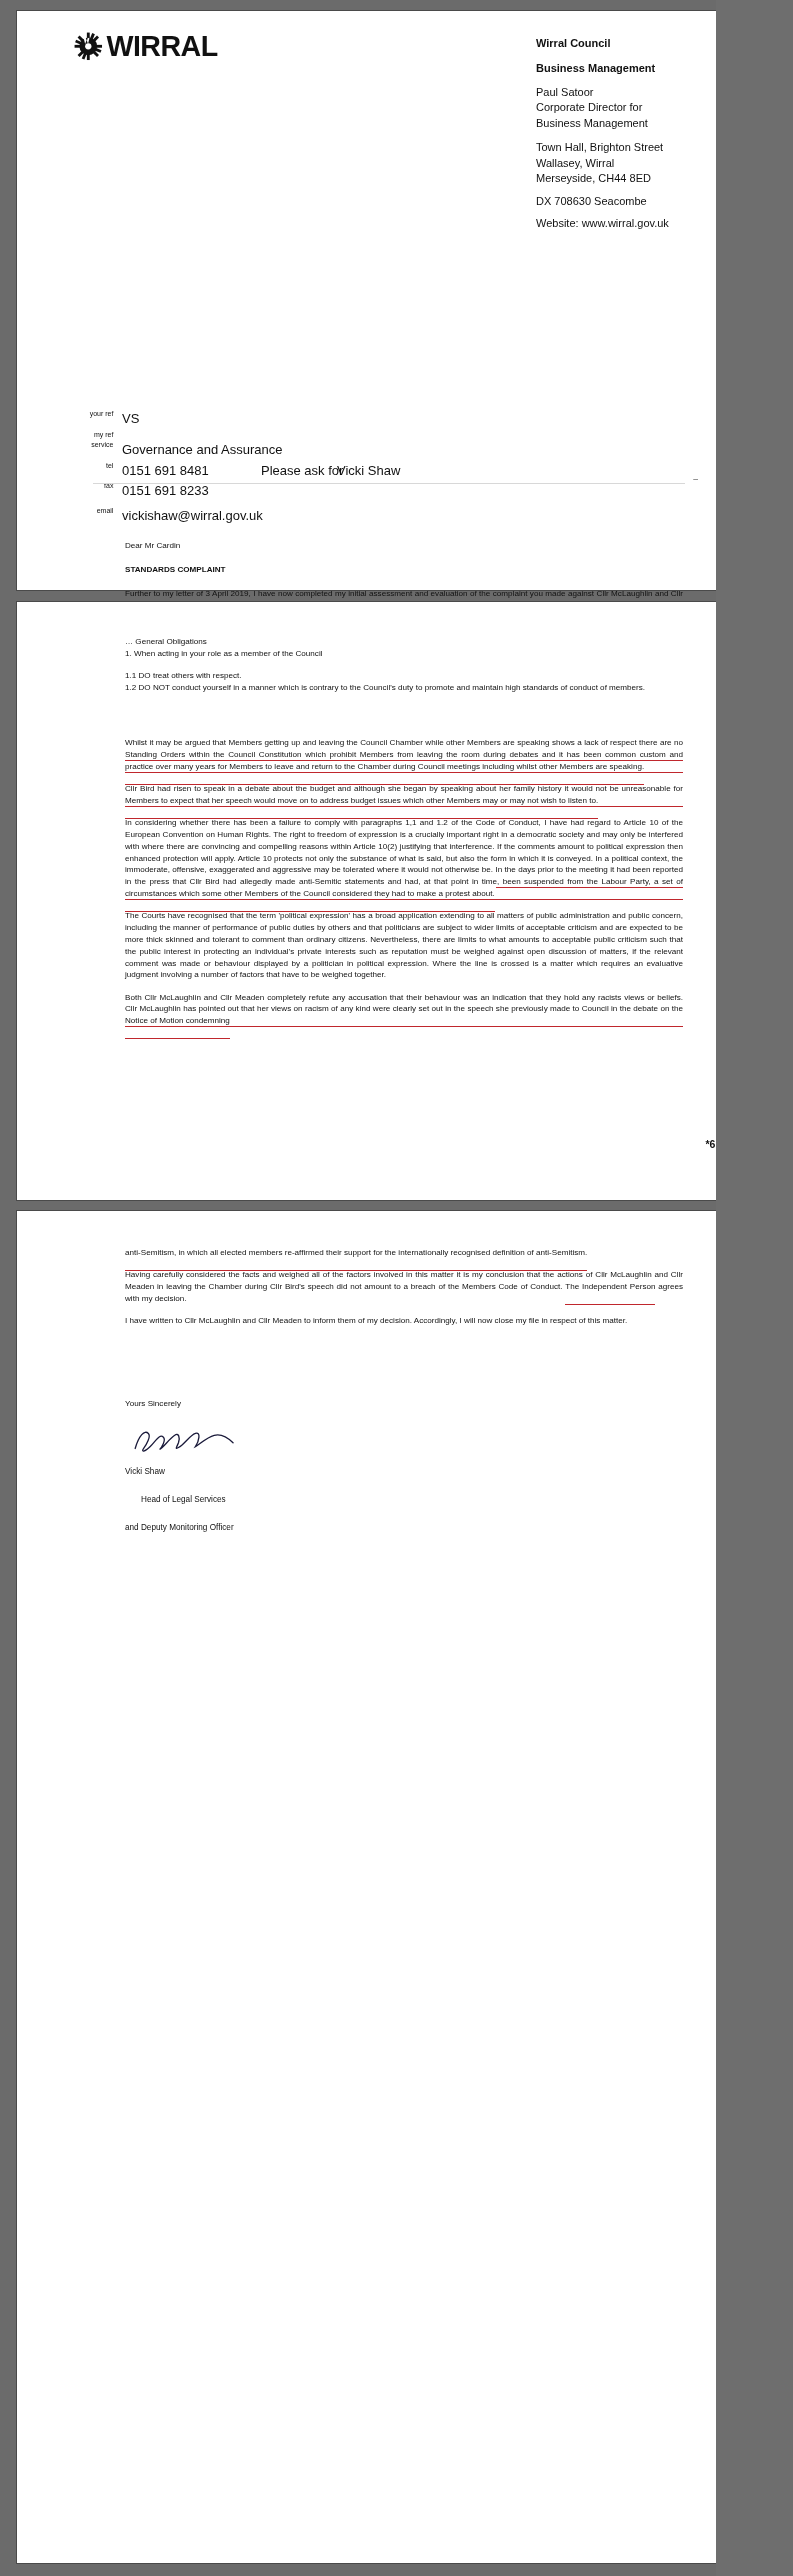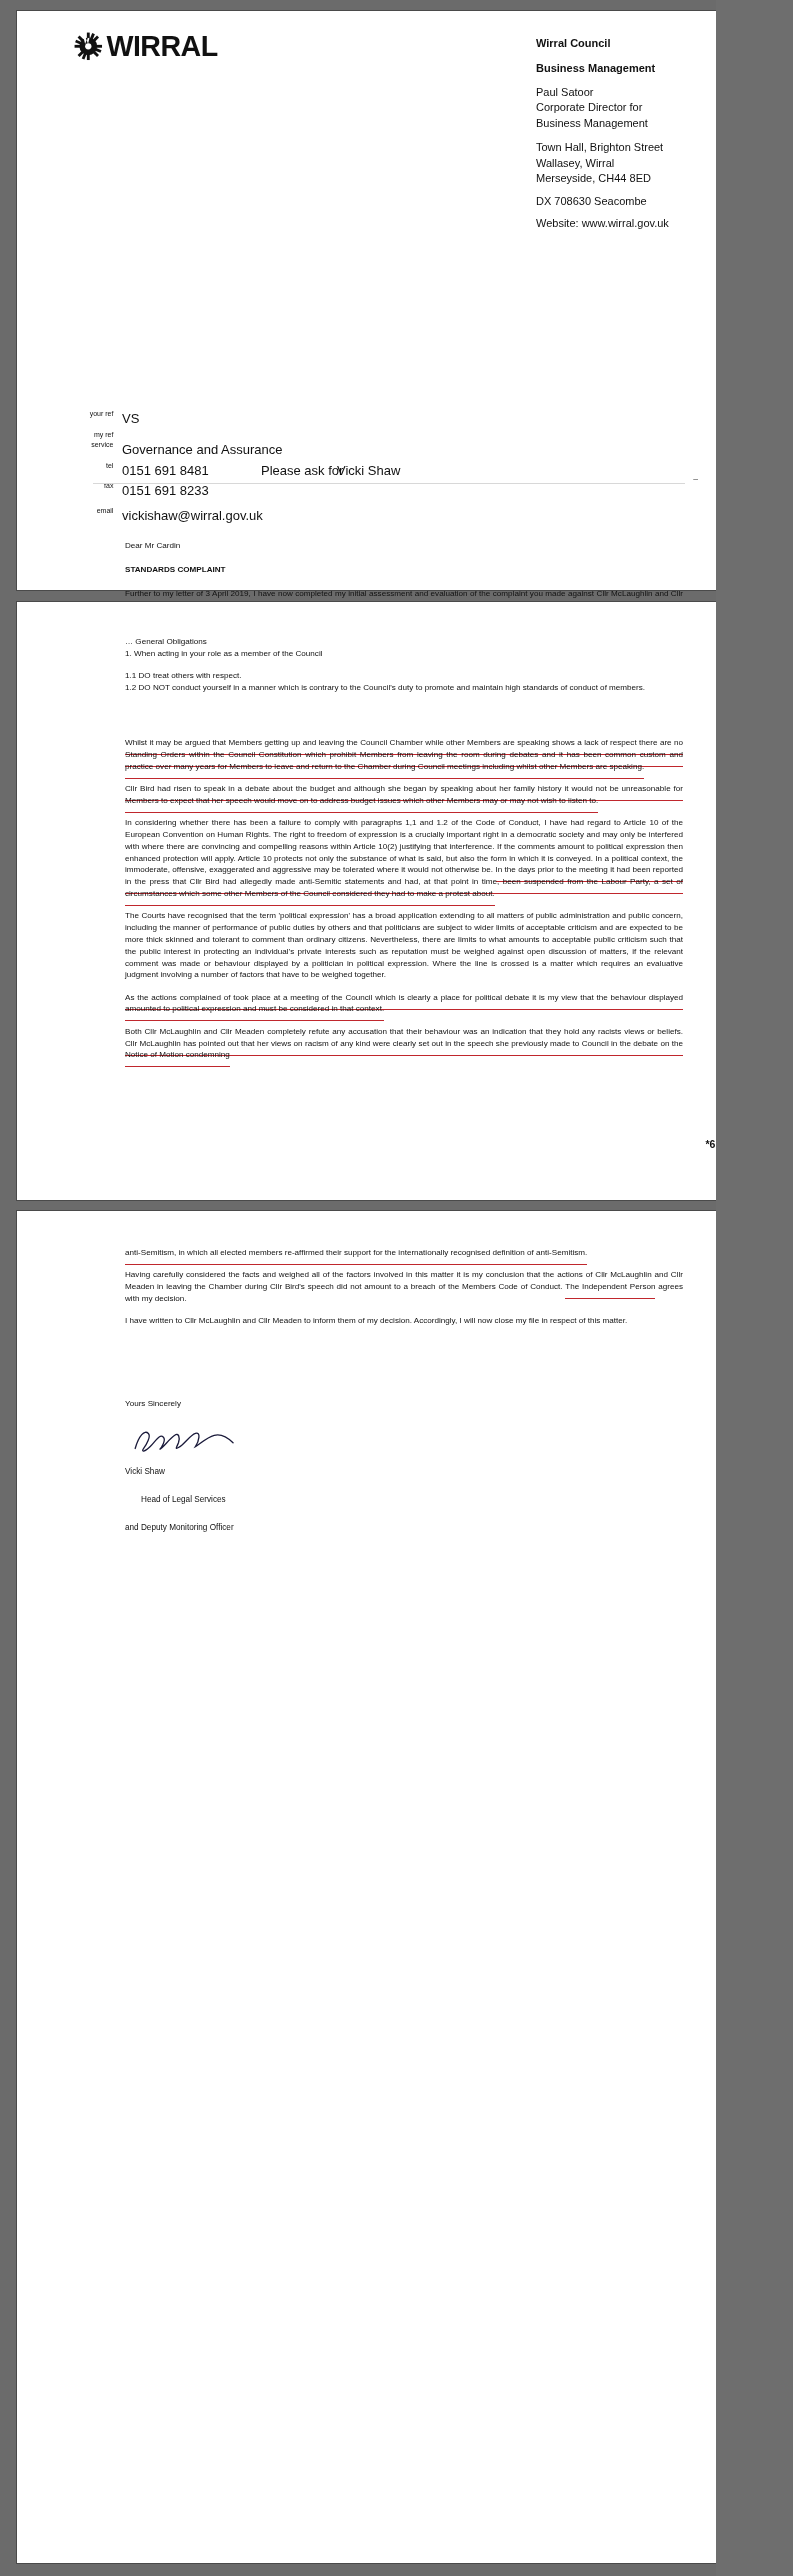--- a/index.html
+++ b/index.html
@@ -95,21 +95,21 @@
   .salut { margin-bottom: 11.4px !important; }
   .subject { font-weight: bold; margin-bottom: 12.4px !important; }
 
   .oblig { text-align: left; }
   .oblig p { margin: 0; }
   .oblig .sp { height: 10.5px; }
 
   
   .u {
     border-bottom: 1.5px solid #c0272d;
-    padding-bottom: 7px;
+    padding-bottom: 13px;
     box-decoration-break: clone;
     -webkit-box-decoration-break: clone;
   }
 
   .margin-note {
     position: absolute; right: 7.6px;
     font-size: 10.5px; font-weight: bold; color: #111;
   }
 
   
@@ -226,21 +226,20 @@
           <div class="sp"></div>
           <p>1.1 DO treat others with respect.</p>
           <p>1.2 DO NOT conduct yourself in a manner which is contrary to the Council's duty to promote and maintain high standards of conduct of members.</p>
         </div>
 
         <div class="body" style="top:135px;">
           <p><span class="u">Whilst it may be argued that Members getting up and leaving the Council Chamber while other Members are speaking shows a lack of respect there are no Standing Orders within the Council Constitution which prohibit Members from leaving the room during debates and it has been common custom and practice over many years for Members to leave and return to the Chamber during Council meetings including whilst other Members are speaking.</span></p>
           <p><span class="u">Cllr Bird had risen to speak in a debate about the budget and although she began by speaking about her family history it would not be unreasonable for  Members to expect that her speech would move on to address budget issues which other Members may or may not wish to listen to.</span></p>
           <p><span>In considering whether there has been a failure to comply with paragraphs 1,1 and 1.2 of the Code of Conduct, I have had regard to Article 10 of the European Convention on Human Rights. The right to freedom of expression is a crucially important right in a democratic society and may only be interfered with where there are convincing and compelling reasons within Article 10(2) justifying that interference.  If the comments amount to political expression then enhanced protection will apply. Article 10 protects not only the substance of what is said, but also the form in which it is conveyed. In a political context, the immoderate, offensive, exaggerated and aggressive may be tolerated where it would not otherwise be. </span><span class="u">In the days prior to the meeting it had been reported in the press that Cllr Bird had allegedly made anti-Semitic statements and had, at that point in time, been suspended from the Labour Party, a set of circumstances which some other Members of the Council considered they had to make a protest about.</span></p>
           <p>The Courts have recognised that the term 'political expression' has a broad application extending to all matters of public administration and public concern, including the manner of performance of public duties by others and that politicians are subject to wider limits of acceptable criticism and are expected to be more thick skinned and tolerant to comment than ordinary citizens. Nevertheless, there are limits to what amounts to acceptable public criticism such that the public interest in protecting an individual's private interests such as reputation must be weighed against open discussion of matters, if the relevant comment was made or behaviour displayed by a politician in political expression. Where the line is crossed is a matter which requires an evaluative judgment involving a number of factors that have to be weighed together.</p>
-          <p><span class="u">As the actions complained of took place at a meeting of the Council which is clearly a place for political debate it is my view that the behaviour displayed amounted to political expression and must be considered in that context.</span></p>
           <p class="last"><span>Both Cllr McLaughlin and Cllr Meaden completely refute any accusation that their behaviour was an indication that they hold any racists views or beliefs. </span><span class="u">Cllr McLaughlin has pointed out that her views on racism of any kind were clearly set out in the speech she previously made to Council in the debate on the Notice of Motion condemning</span></p>
         </div>
 
         <div class="margin-note" style="top:536px;">*6</div>
 
       </div>
     </div>
   </div>
 
   <div class="page page-3">

